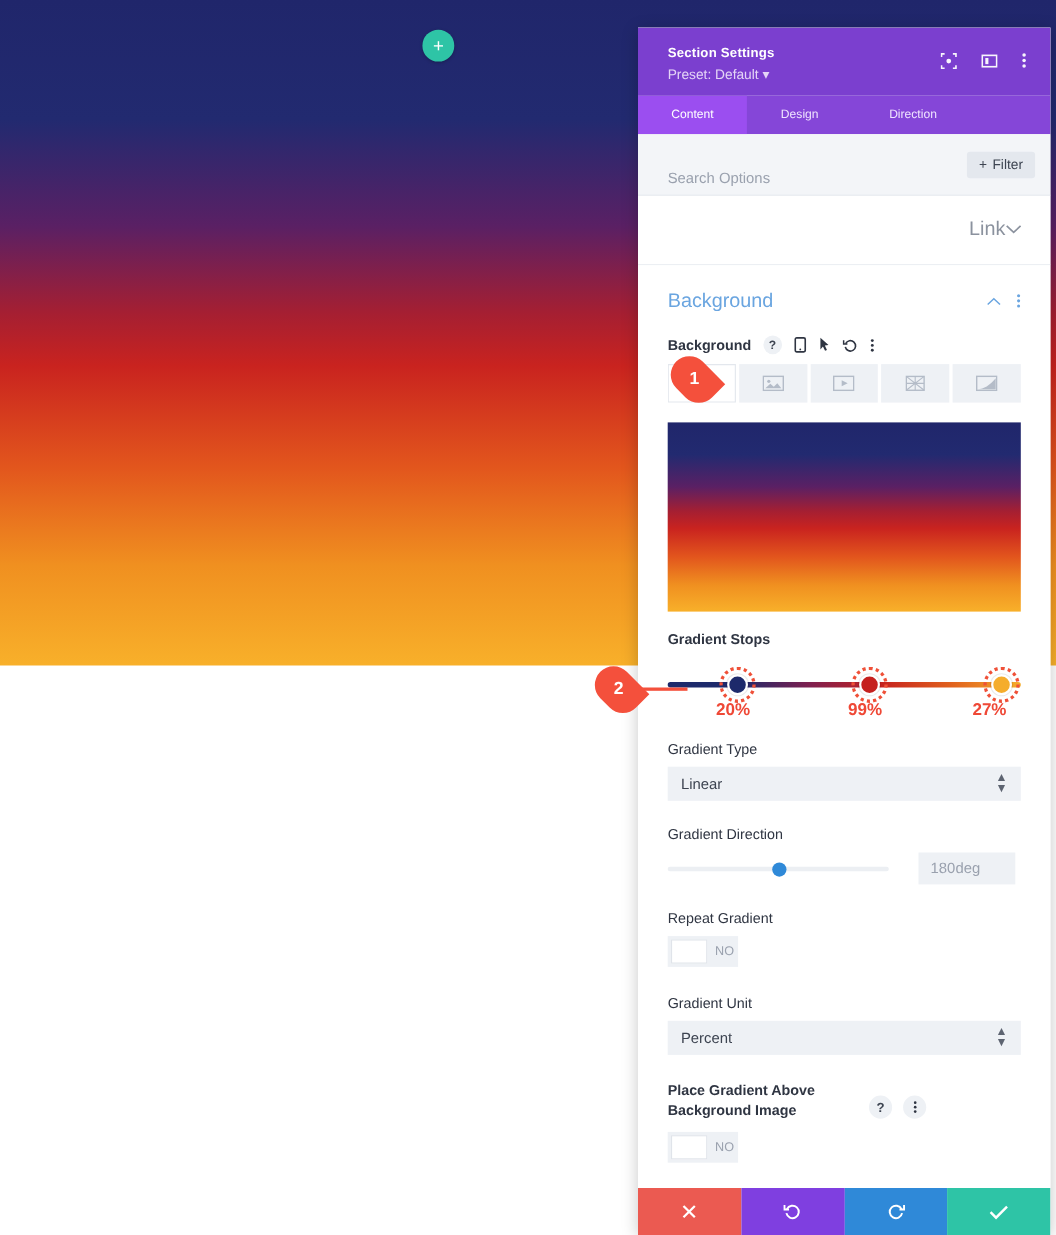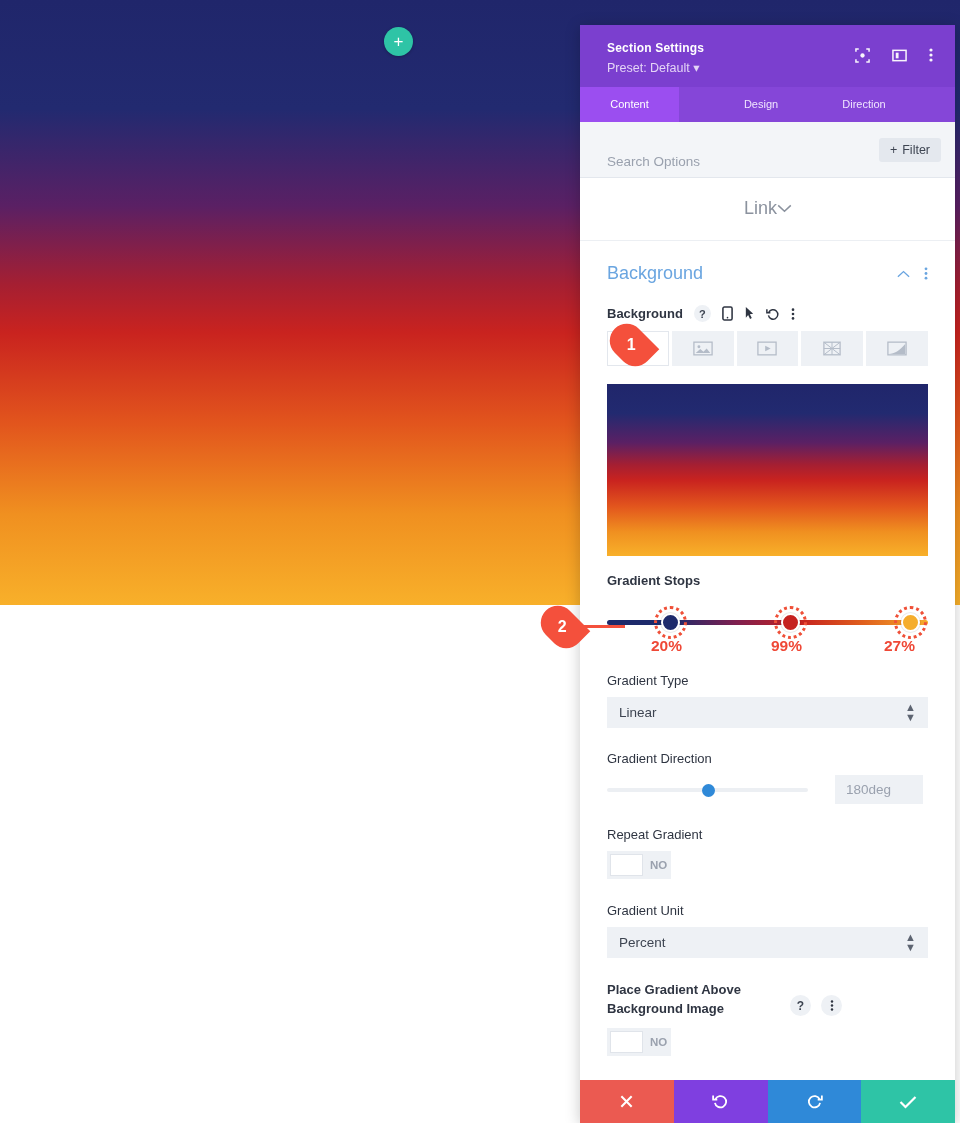--- a/index.html
+++ b/index.html
@@ -59,21 +59,21 @@
   .hicon { color: #fff; opacity: .95; cursor: pointer; display: block; }
 
   
   #tabs { display: flex; background: #8546d8; flex: none; }
   .tab {
     padding: 11px 0 12px 0; font-size: 11px; color: #f0e4ff;
     text-align: center; cursor: pointer; font-weight: 500;
   }
   .tab.active { background: #9b4ef0; color: #fff; }
   #tab-content { width: 99px; }
-  #tab-design  { width: 96px; margin-left: 34px; }
+  #tab-design  { width: 96px; }
   #tab-advanced{ width: 110px; }
 
   
   #search-bar {
     display: flex; align-items: center; justify-content: space-between;
     background: #f3f5f8; border-bottom: 1px solid #e3e7ed;
     padding: 8px 14px 8px 27px; flex: none;
   }
   #search-input {
     border: none; background: transparent; outline: none;
@@ -87,21 +87,21 @@
     padding: 5px 11px; font-size: 12.5px; color: #3d4busy;
     color: #3d4451; cursor: pointer; display: flex; align-items: center; gap: 5px;
     font-family: "Liberation Sans", sans-serif;
   }
 
   
   #panel-body { flex: 1; overflow: hidden; background: #fff; }
 
   
   #link-section {
-    display: flex; align-items: center; justify-content: center;
+    display: flex; align-items: center; justify-content: flex-end;
     padding: 20px 26px 21px 27px; border-bottom: 1px solid #eceff3;
     cursor: pointer;
   }
   #link-label { font-size: 18px; color: #8b929e; }
 
   
   #bg-section { padding: 22px 27px 0 27px; }
   #bg-head {
     display: flex; align-items: center; justify-content: space-between;
     margin-bottom: 21px;
@@ -199,21 +199,21 @@
 
   
   .toggle {
     display: inline-flex; align-items: center; background: #eef1f5;
     height: 28px; width: 64px; cursor: pointer;
   }
   .toggle-knob {
     width: 33px; height: 22px; background: #fff; margin-left: 3px;
     border: 1px solid #e0e4ea;
   }
-  .toggle-text { font-size: 11.5px; color: #9aa1ae; margin-left: 7px; font-weight: bold; text-align: right; }
+  .toggle-text { font-size: 11.5px; color: #9aa1ae; margin-left: 7px; font-weight: normal; text-align: right; }
 
   
   #place-row { display: flex; align-items: flex-start; gap: 13px; }
   #place-label { font-size: 13px; color: #2f3542; font-weight: bold; line-height: 1.45; width: 170px; }
   #place-icons { display: flex; align-items: center; gap: 10px; margin-top: 14px; }
 
   
   #action-bar { display: flex; height: 43px; flex: none; }
   .action {
     flex: 1; display: flex; align-items: center; justify-content: center;

